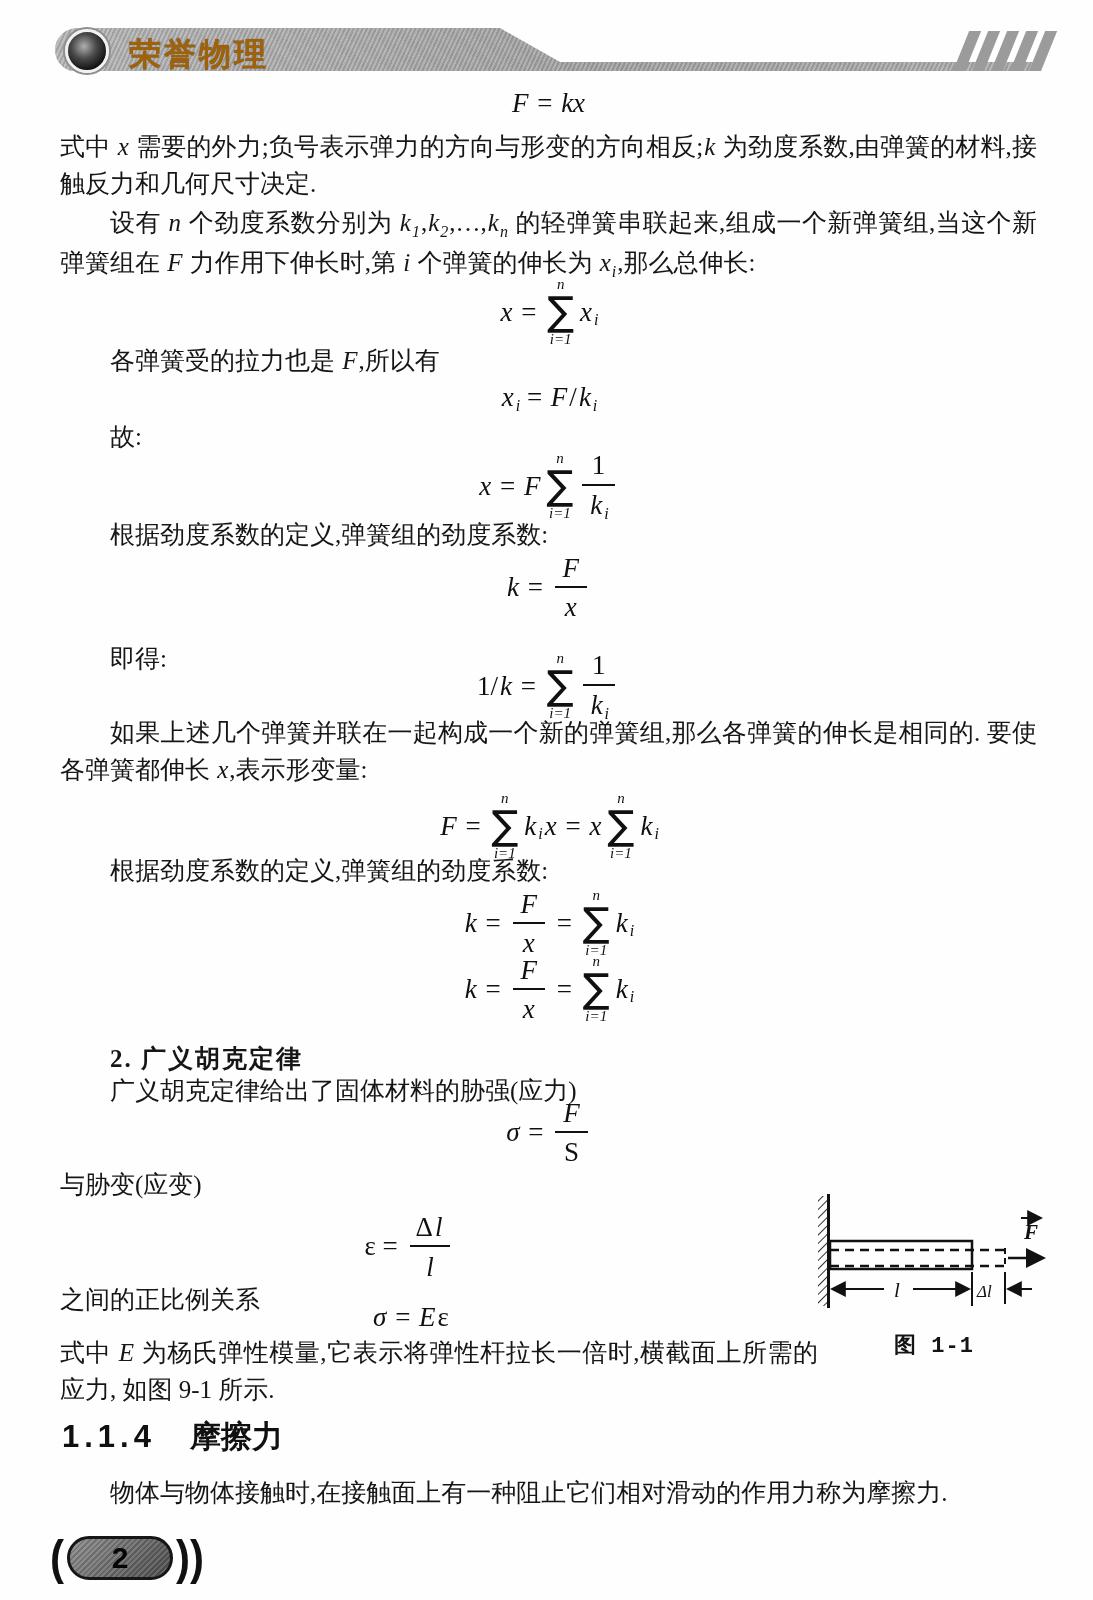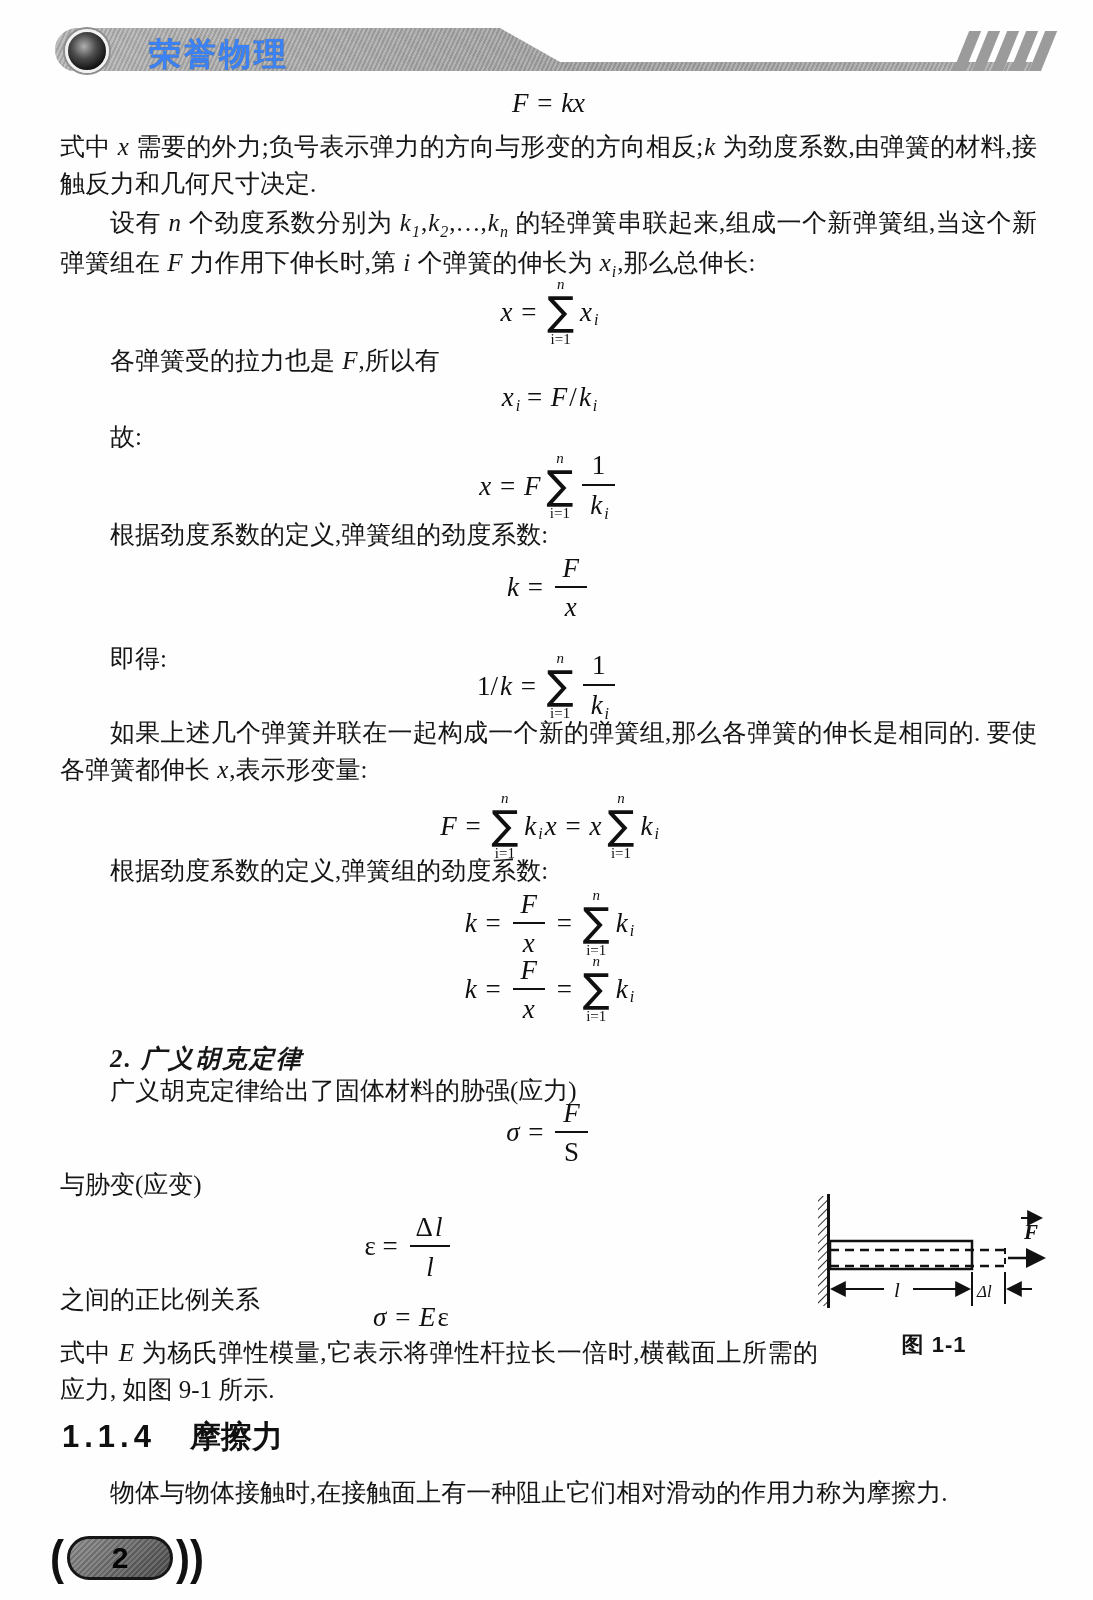--- a/index.html
+++ b/index.html
@@ -24,42 +24,41 @@
   }
   .sphere {
     position:absolute; left:10px; top:1px; width:44px; height:44px; border-radius:50%;
     background:radial-gradient(circle at 42% 38%, #b0b0b0 0%, #4a4a4a 38%, #0a0a0a 78%);
     border:3px solid #f2f2f2;
     box-shadow:0 0 0 2px #8f8f8f;
   }
   .banner-title {
     position:absolute; left:74px; top:5px;
     font-family:"Liberation Sans","DejaVu Sans",sans-serif;
-    font-size:32px; font-weight:700; letter-spacing:3px; color:#3b82f6;
+    font-size:32px; font-weight:700; letter-spacing:3px; color:#a16207;
     text-shadow:0 0 1px #555;
-    padding-left:20px;
   }
   .stripes { position:absolute; left:898px; top:3px; width:100px; height:40px; }
   .stripe {
     position:absolute; top:0; width:12px; height:40px; background:#9b9b9b;
     transform:skewX(-22deg); transform-origin:bottom left;
   }
 
   
   .para {
     position:absolute; left:60px; width:977px;
     font-size:25px; line-height:37px; text-align:justify; color:#161616;
   }
   .indent { text-indent:2em; }
   .narrow { width:758px; }
   .mvar { font-style:italic; font-family:"Liberation Serif","DejaVu Serif",serif; padding:0 1px; }
   .msubseg { font-style:italic; font-size:16px; position:relative; top:6px; padding-right:1px; }
 
   .kai {
-    font-style:italic; font-weight:600; letter-spacing:2px; font-size:25px;
+    font-weight:600; letter-spacing:2px; font-size:25px;
   }
 
   .h3 {
     position:absolute; left:62px;
     font-family:Liberation Sans, sans-serif;
     font-weight:700; font-size:31px; color:#101010;
   }
   .h3 .h3num { letter-spacing:5px; margin-right:34px; }
 
   
@@ -67,30 +66,30 @@
     position:absolute; left:60px; width:977px; text-align:center;
     font-size:27px; color:#101010; line-height:1;
   }
   .formula.narrowf { width:700px; }
   .mtext { vertical-align:middle; }
   .mvarF { font-style:italic; vertical-align:middle; padding:0 2px; }
   .msub { font-style:italic; font-size:16px; vertical-align:-7px; }
   .msum { display:inline-block; vertical-align:middle; text-align:center; margin:0 4px; }
   .msumtop { display:block; font-size:15px; font-style:italic; line-height:1.1; }
   .msigma { display:block; font-size:40px; line-height:.95; font-family:"DejaVu Sans",sans-serif; }
-  .msumbot { display:block; font-size:15px; line-height:1.2; }
+  .msumbot { display:block; font-size:15px; font-style:italic; line-height:1.2; }
   .mfrac { display:inline-block; vertical-align:middle; text-align:center; margin:0 5px; }
   .mnum { display:block; line-height:1.15; padding:0 6px 2px; border-bottom:2px solid #111; }
   .mden { display:block; line-height:1.15; padding:2px 6px 0; }
 
   
   .figure { position:absolute; left:818px; top:1192px; width:232px; }
   .figcap {
     margin-top:14px; text-align:center; font-weight:700; font-size:22px;
-    font-family:Liberation Sans, sans-serif; letter-spacing:1px;
+    font-family:Liberation Mono, monospace; letter-spacing:1px;
   }
 
   
   .badge { position:absolute; left:50px; top:1534px; display:flex; align-items:center; }
   .paren {
     font-family:"Liberation Sans","DejaVu Sans",sans-serif;
     font-weight:700; font-size:42px; line-height:48px; transform:scaleY(1.15); color:#111;
   }
   .capsule {
     width:106px; height:44px; margin:0 3px; border-radius:22px;

